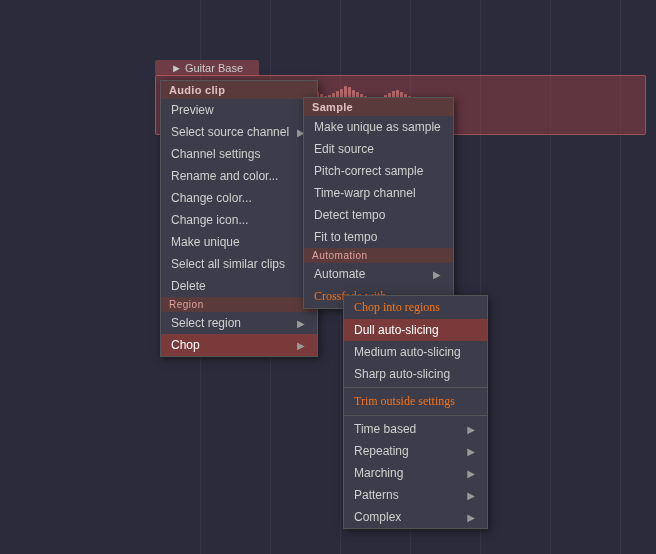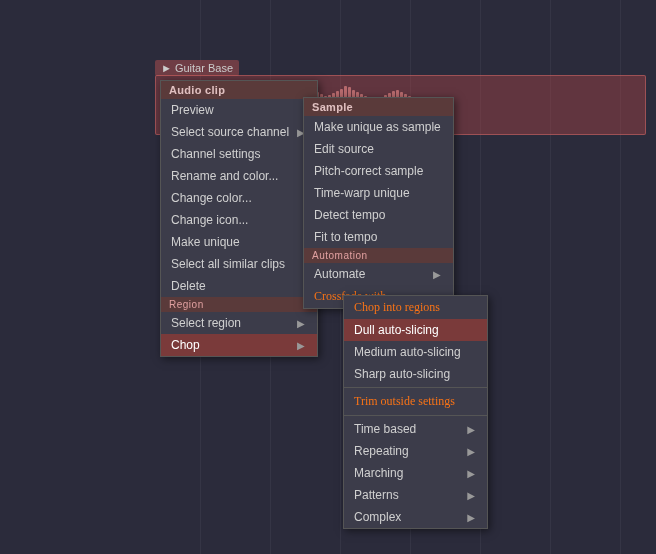--- a/index.html
+++ b/index.html
@@ -39,21 +39,21 @@
     }
 
     
     .track-label {
       position: absolute;
       top: 60px;
       left: 155px;
       color: #ccc;
       font-size: 11px;
       background: rgba(180, 80, 80, 0.5);
-      padding: 2px 6px;
+      padding: 2px 16px;
       border-radius: 2px;
     }
 
     
     .audio-clip {
       position: absolute;
       top: 75px;
       left: 155px;
       right: 10px;
       height: 60px;
@@ -302,21 +302,21 @@
   <div class="menu-item">
     <span>Make unique as sample</span>
   </div>
   <div class="menu-item">
     <span>Edit source</span>
   </div>
   <div class="menu-item">
     <span>Pitch-correct sample</span>
   </div>
   <div class="menu-item">
-    <span>Time-warp unique</span>
+    <span>Time-warp channel</span>
   </div>
   <div class="menu-item">
     <span>Detect tempo</span>
   </div>
   <div class="menu-item">
     <span>Fit to tempo</span>
   </div>
   <div class="section-label">Automation</div>
   <div class="menu-item">
     <span>Automate</span>

